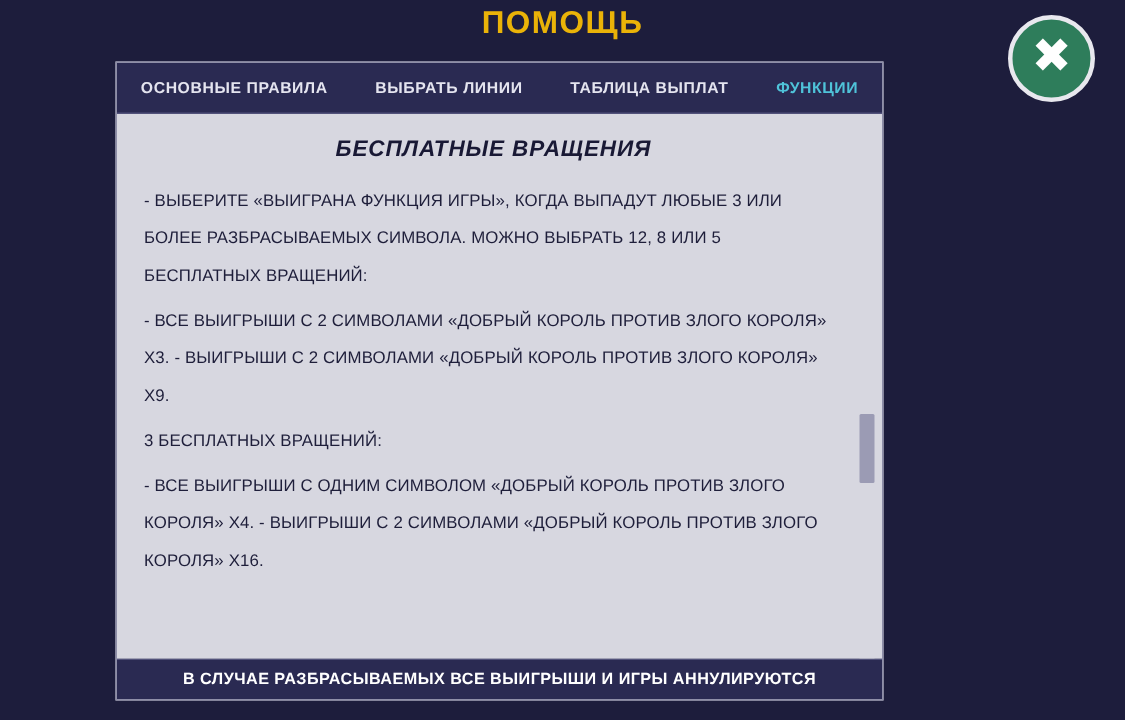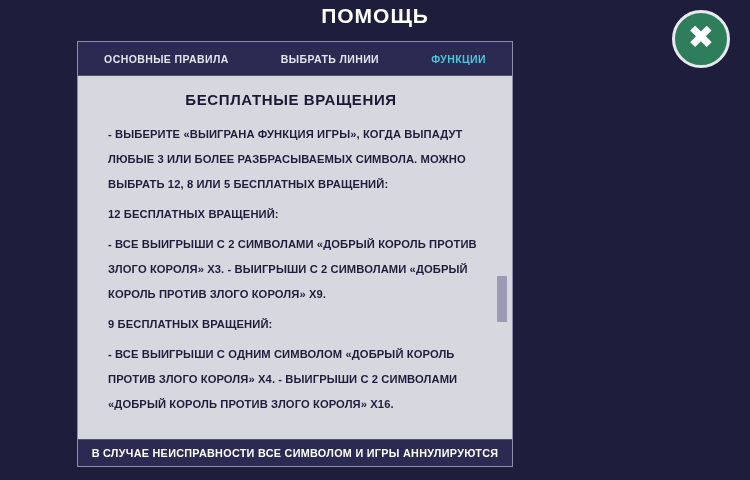--- a/index.html
+++ b/index.html
@@ -19,21 +19,21 @@
     inset: 0;
     background: #1d1d3c;
   }
   
   .help-title {
     position: absolute;
     top: 4px;
     left: 0;
     width: 750px;
     text-align: center;
-    color: #ffffff;
+    color: #eab308;
     font-size: 21px;
     font-weight: bold;
     letter-spacing: 1px;
   }
   
   .close-btn {
     position: absolute;
     top: 10px;
     left: 672px;
     width: 58px;
@@ -53,21 +53,21 @@
     line-height: 32px;
     font-weight: bold;
     font-family: "DejaVu Sans", sans-serif;
     transform: translateY(-2px);
   }
   
   .panel {
     position: absolute;
     left: 77px;
     top: 41px;
-    width: 436px;
+    width: 512px;
     height: 426px;
     background: #d7d7e0;
     border: 1px solid #8e8ea8;
     box-sizing: border-box;
     display: flex;
     flex-direction: column;
   }
   .tabs {
     height: 33px;
     background: #2a2a52;
@@ -103,27 +103,28 @@
     padding: 13px 26px 0 18px;
     box-sizing: border-box;
   }
   .section-title {
     text-align: center;
     color: #191935;
     font-size: 15px;
     font-weight: bold;
     letter-spacing: 0.6px;
     margin: 2px 0 14px 0;
+    font-style: italic;
   }
   .para {
     color: #1e1e3a;
     font-size: 11.2px;
-    font-weight: bold;
+    font-weight: normal;
     line-height: 25px;
-    margin: 0 0 5px 12px;
+    margin: 0 0 5px 0;
     letter-spacing: 0.1px;
   }
   
   .scrollbar-track {
     position: absolute;
     right: 5px;
     top: 0;
     width: 10px;
     height: 100%;
     background: #d7d7e0;
@@ -162,32 +163,32 @@
 
   <div class="close-btn">
     <span class="x">✖</span>
   </div>
 
   <div class="panel">
 
     <div class="tabs">
       <div class="tab">ОСНОВНЫЕ ПРАВИЛА</div>
       <div class="tab">ВЫБРАТЬ ЛИНИИ</div>
+      <div class="tab">ТАБЛИЦА ВЫПЛАТ</div>
       <div class="tab active">ФУНКЦИИ</div>
     </div>
 
     <div class="content">
       <div class="content-inner">
         <div class="section-title">БЕСПЛАТНЫЕ ВРАЩЕНИЯ</div>
         <p class="para">- ВЫБЕРИТЕ «ВЫИГРАНА ФУНКЦИЯ ИГРЫ», КОГДА ВЫПАДУТ ЛЮБЫЕ 3 ИЛИ БОЛЕЕ РАЗБРАСЫВАЕМЫХ СИМВОЛА. МОЖНО ВЫБРАТЬ 12, 8 ИЛИ 5 БЕСПЛАТНЫХ ВРАЩЕНИЙ:</p>
-        <p class="para">12 БЕСПЛАТНЫХ ВРАЩЕНИЙ:</p>
         <p class="para">- ВСЕ ВЫИГРЫШИ С 2 СИМВОЛАМИ «ДОБРЫЙ КОРОЛЬ ПРОТИВ ЗЛОГО КОРОЛЯ» Х3. - ВЫИГРЫШИ С 2 СИМВОЛАМИ «ДОБРЫЙ КОРОЛЬ ПРОТИВ ЗЛОГО КОРОЛЯ» Х9.</p>
-        <p class="para">9 БЕСПЛАТНЫХ ВРАЩЕНИЙ:</p>
+        <p class="para">3 БЕСПЛАТНЫХ ВРАЩЕНИЙ:</p>
         <p class="para">- ВСЕ ВЫИГРЫШИ С ОДНИМ СИМВОЛОМ «ДОБРЫЙ КОРОЛЬ ПРОТИВ ЗЛОГО КОРОЛЯ» Х4. - ВЫИГРЫШИ С 2 СИМВОЛАМИ «ДОБРЫЙ КОРОЛЬ ПРОТИВ ЗЛОГО КОРОЛЯ» Х16.</p>
       </div>
       <div class="scrollbar-track"></div>
       <div class="scrollbar-thumb"></div>
     </div>
 
-    <div class="footer">В СЛУЧАЕ НЕИСПРАВНОСТИ ВСЕ СИМВОЛОМ И ИГРЫ АННУЛИРУЮТСЯ</div>
+    <div class="footer">В СЛУЧАЕ РАЗБРАСЫВАЕМЫХ ВСЕ ВЫИГРЫШИ И ИГРЫ АННУЛИРУЮТСЯ</div>
 
   </div>
 </div>
 
 </body></html>

